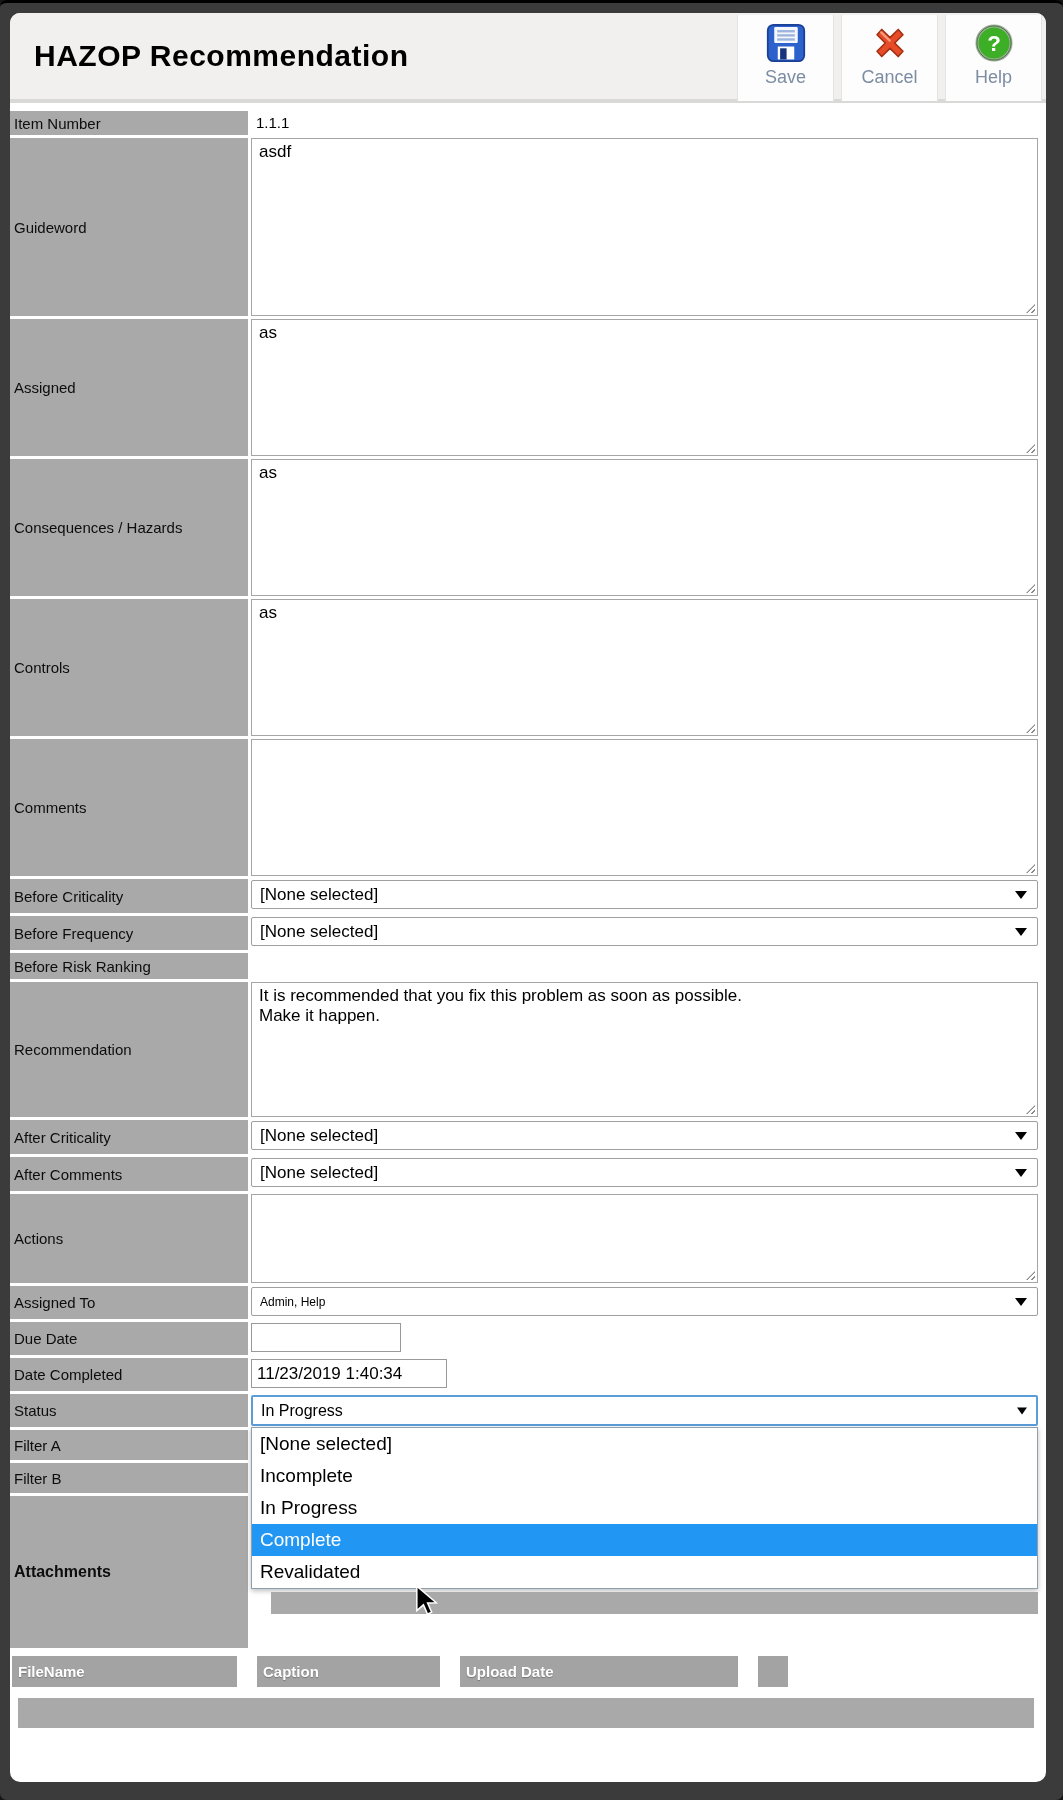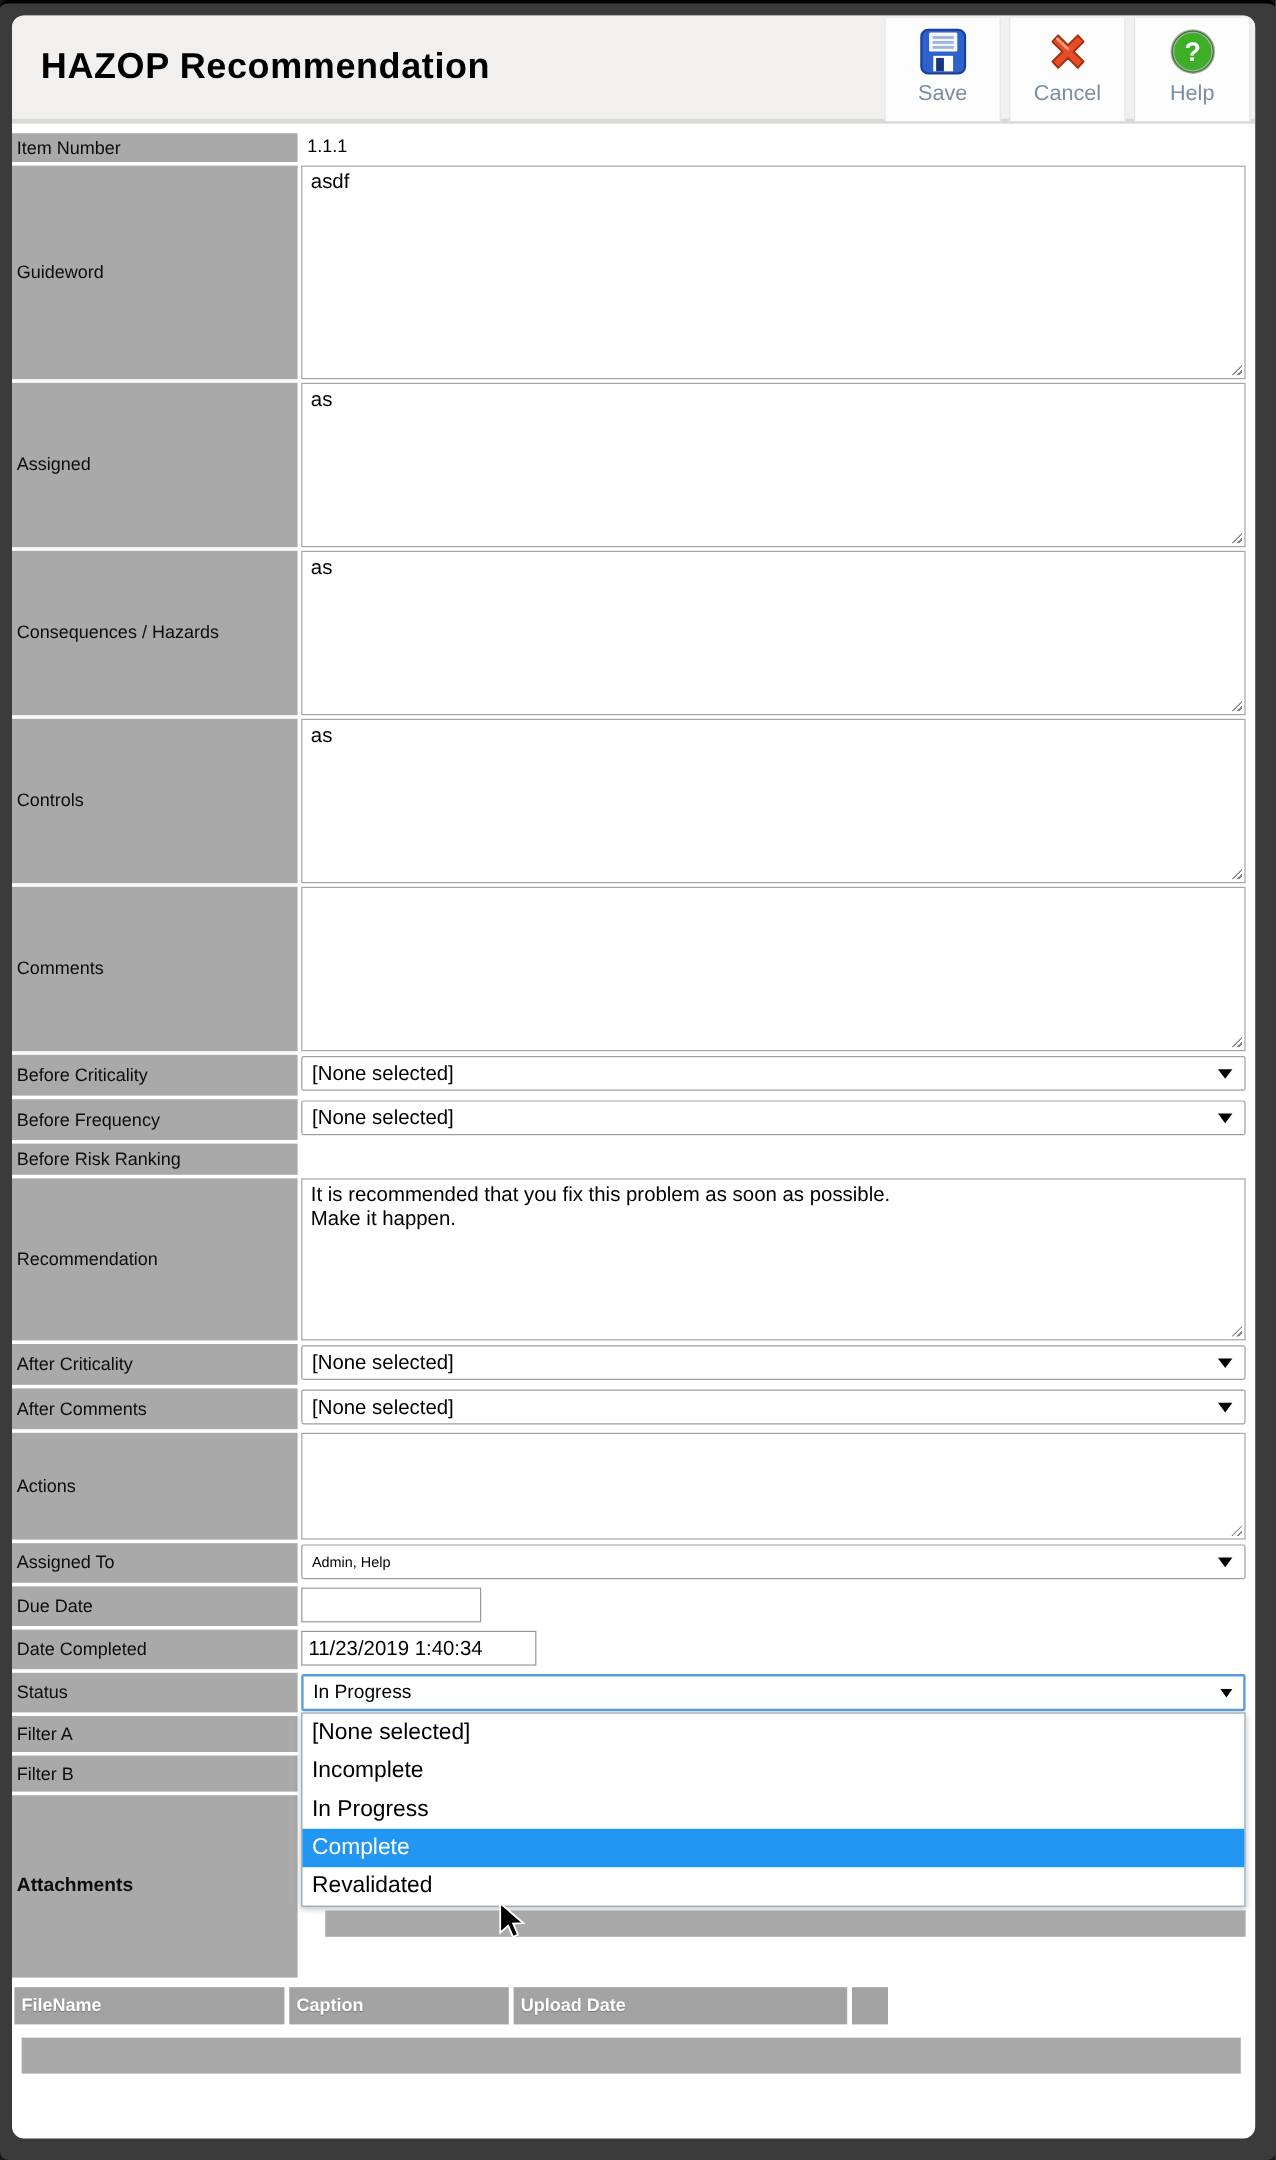--- a/index.html
+++ b/index.html
@@ -52,21 +52,21 @@
   
   .dd-pop { position:absolute; left:0; right:8px; top:33px; z-index:20; }
   .dd-list { background:#fff; border:1px solid #8fa0ad; box-shadow:0 2px 5px rgba(0,0,0,0.25); }
   .dd-item { height:32px; display:flex; align-items:center; padding-left:8px; font-size:19px; color:#000; cursor:pointer; }
   .dd-item.hl { background:#2196f3; color:#fff; }
   .dd-strip { margin:3px 0 0 20px; height:22px; background:#a9a9a9; }
   .cursor { position:absolute; left:163px; top:158px; z-index:30; pointer-events:none; }
 
   
   .attach-table { margin-top:8px; }
-  .at-head { display:flex; gap:4px; margin-left:2px; }
+  .at-head { display:flex; gap:20px; margin-left:2px; }
   .at-cell { height:31px; background:#a3a3a3; color:#fff; font-weight:bold; font-size:15px; display:flex; align-items:center; padding-left:6px; text-shadow:0 1px 1px rgba(90,90,90,0.6); }
   .c-file { width:225px; } .c-cap { width:183px; } .c-upby { width:291px; } .c-updt { width:278px; } .c-x { width:30px; }
   .at-empty { margin:11px 12px 0 8px; height:30px; background:#a9a9a9; }
 </style>
 </head>
 <body>
 
 <div class="frame">
 <div class="content">
 

